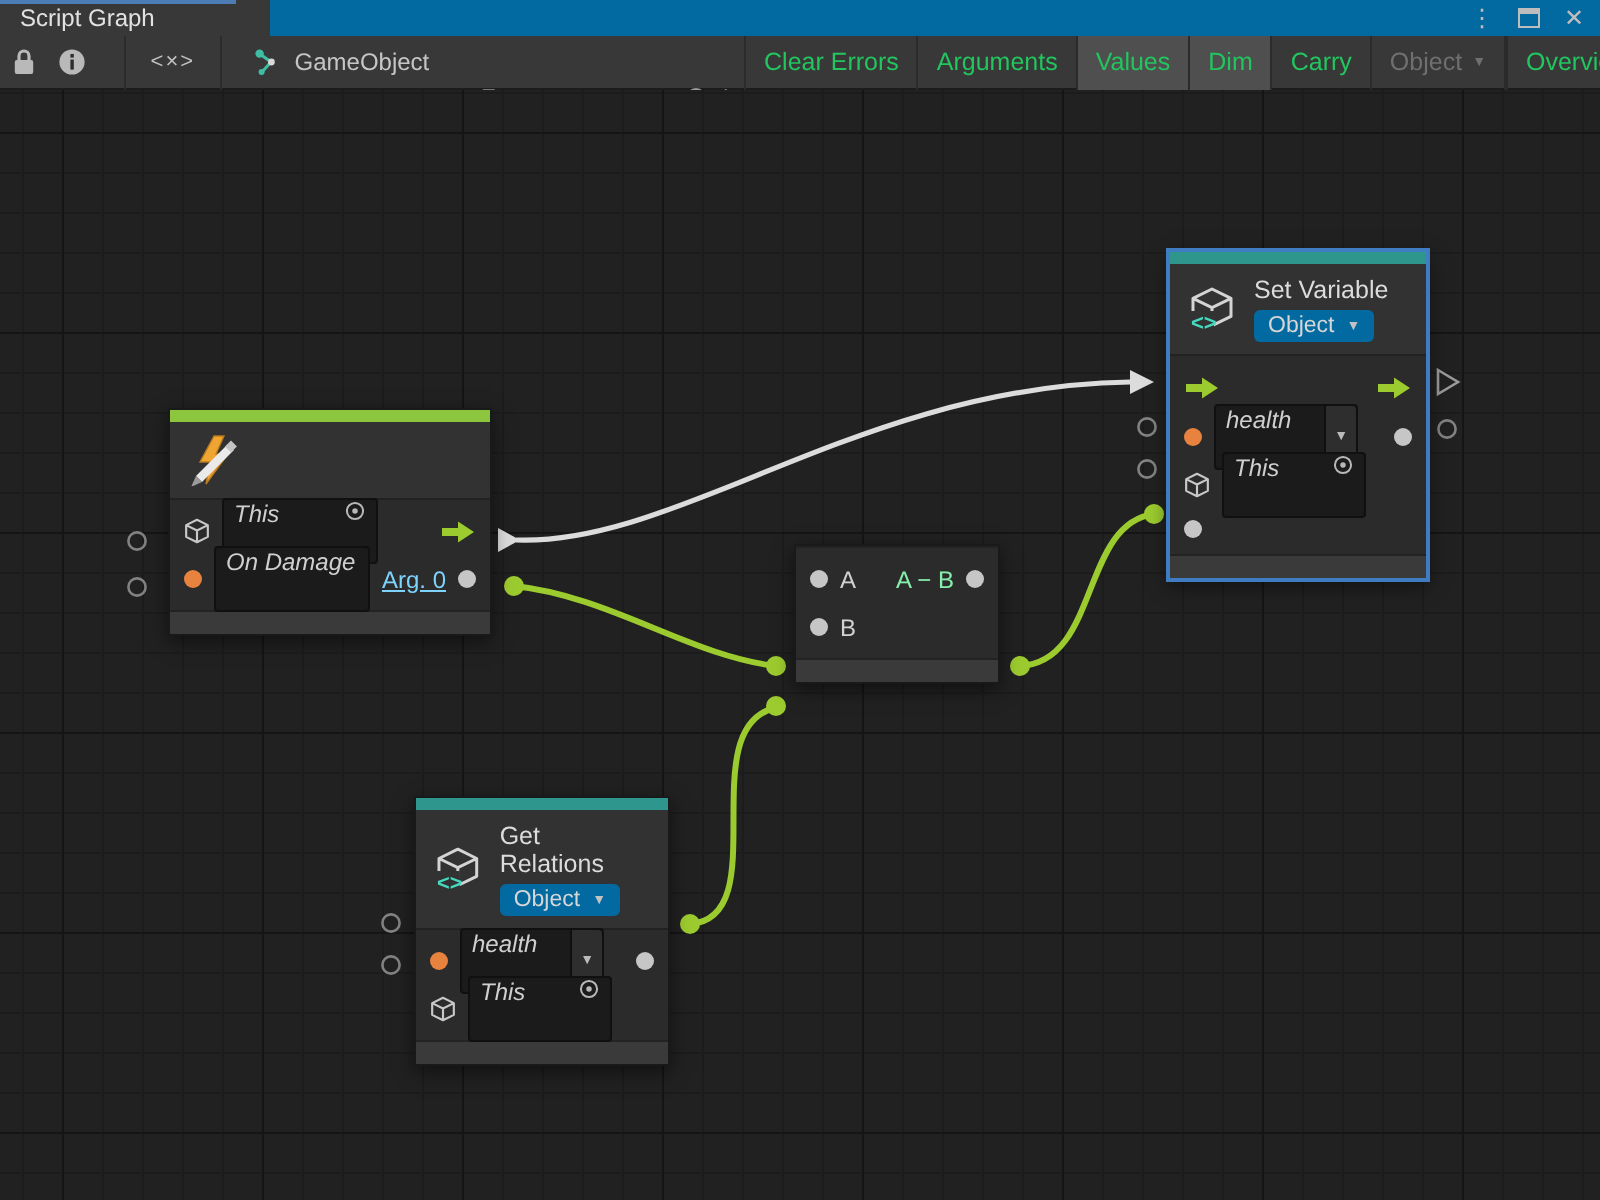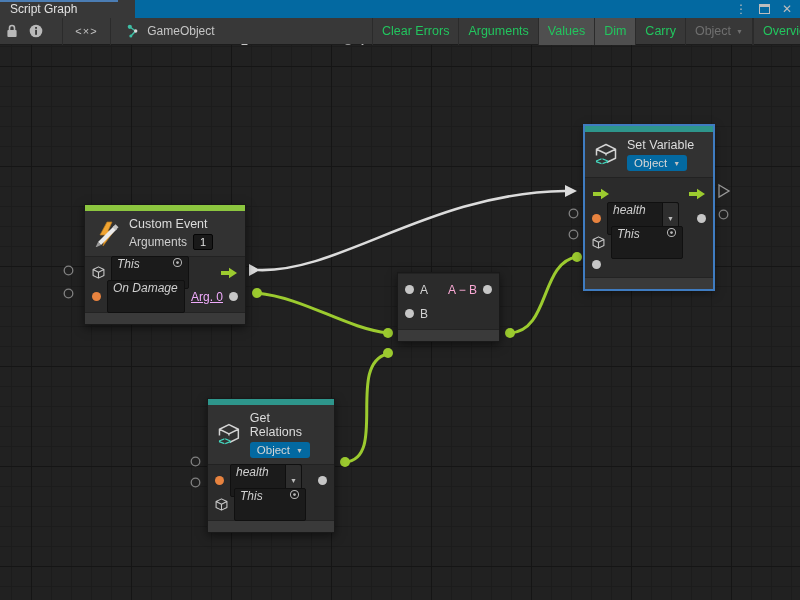--- a/index.html
+++ b/index.html
@@ -79,22 +79,22 @@
     color:#cfcfcf; font-size:12px;font-style:italic; }
   .field .fname { flex:1 1 auto; }
   .dd-seg { align-self:stretch; display:flex; align-items:center; padding:0 4px;
     margin-right:-5px; border-left:1px solid #0f0f0f; background:#2e2e2e;
     font-size:7px; color:#bbb; border-radius:0 2px 2px 0; }
   .pill { background:#0369a1; border-radius:3px; padding:2px 7px; display:flex;
     align-items:center; gap:6px; font-size:11.5px; color:#d6d6d6; width:max-content; }
   .pill .caret { font-size:7px; color:#c2c2c2; }
   .minus-glyph { width:22px; height:4px; border-radius:2px; background:#e8e8e8; }
   .ml-auto { margin-left:auto; }
-  .arg-label { color:#f0abfc;text-decoration:underline; }
-  .sub-out { color:#f9a8d4; }
+  .arg-label { color:#7dd3fc;text-decoration:underline; }
+  .sub-out { color:#86efac; }
   .w78 { width:78px; } .w72 { width:72px; }
 </style>
 </head>
 <body>
 
 <div class="tabstrip">
   <div class="tab">
     <div class="tab-accent"></div>
     <span>Script Graph</span>
   </div>
@@ -204,27 +204,20 @@
 
 <div class="node" style="left:84px; top:204px; width:162px;">
   <div class="colorbar bar-event"></div>
   <div class="hdr">
     <svg width="26" height="26" viewBox="0 0 26 26">
       <polygon points="13,1 6,14 11,14 9,25 20,10 14,10 18,1" fill="#f0a431" stroke="#b87a1e" stroke-width="0.7"></polygon>
       <polygon points="4,21 7,24 23,8 20,5" fill="#eaeaea"></polygon>
       <polygon points="4,21 7,24 1.5,26.5" fill="#9a9a9a"></polygon>
       <rect x="19.2" y="4.2" width="4.2" height="4.2" transform="rotate(45 21.5 6.5)" fill="#c4c4c4"></rect>
     </svg>
-    <div class="hdr-col">
-      <span class="title">Custom Event</span>
-      <div class="args-row">
-        <span>Arguments</span>
-        <div class="argbox">1</div>
-      </div>
-    </div>
   </div>
   <div class="body">
     <div class="row">
       <svg width="13" height="13" viewBox="0 0 12 12">
         <path d="M6 .8 L11 3.3 V8.7 L6 11.2 L1 8.7 V3.3 Z M1 3.3 L6 5.8 L11 3.3 M6 5.8 V11.2" stroke="#c8c8c8" fill="none" stroke-width="1" stroke-linejoin="round"></path>
       </svg>
       <div class="field w78">
         <span class="fname">This</span>
         <svg width="11" height="11" viewBox="0 0 12 12">
           <circle cx="6" cy="6" r="4.4" stroke="#b8b8b8" stroke-width="1.1" fill="none"></circle>

